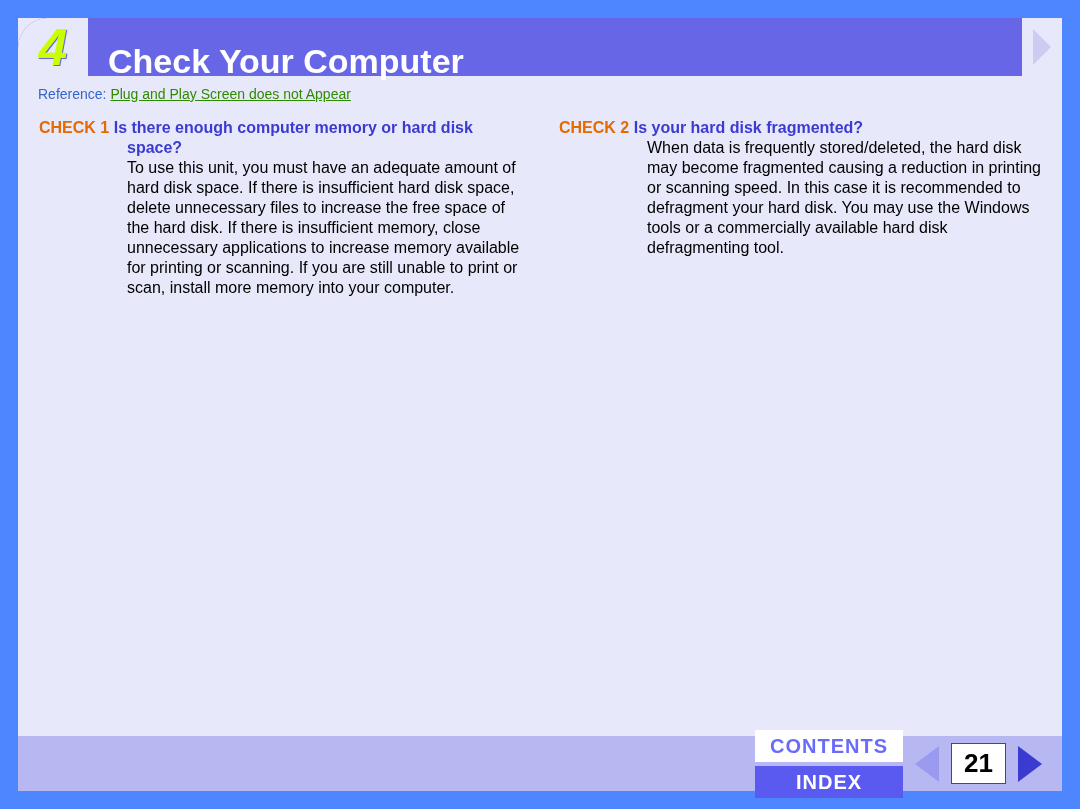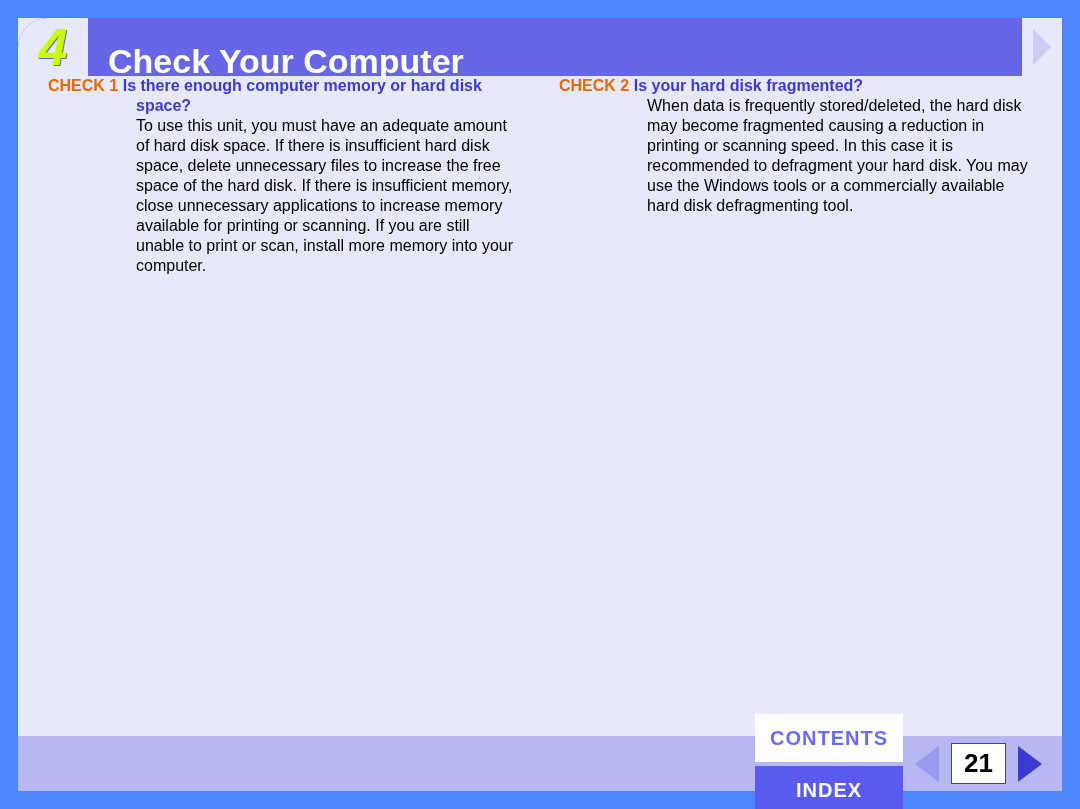--- a/index.html
+++ b/index.html
@@ -28,36 +28,36 @@
   .header-title { color: #fff; font-size: 34px; font-weight: bold; padding-left: 20px; flex:1;margin-top:28px; }
   .header-arrow-holder {
     width: 40px; height: 58px; background:#e8e8fb; display:flex;
     align-items:center; justify-content:center; flex:0 0 auto;
   }
 
   .ref-line { padding: 10px 0 16px 20px; font-size: 14px; }
   .ref-label { color: #3366cc; }
   .ref-link  { color: #2e8b00; text-decoration: underline; cursor: pointer; }
 
-  .columns { display:flex; gap: 38px; padding: 0 30px; }
+  .columns { display:flex; gap: 38px; padding: 0 21px; }
   .col { flex:1; font-size: 16px; line-height: 1.25; }
   .check-label { color: #e56a00; font-weight: bold; }
   .check-question { color: #3b3bd1; font-weight: bold; }
 
   .check-body { color:#000; padding-left: 88px; margin-top: 0; }
   .check-head-wrap { }
   .hang { padding-left: 88px; text-indent: -88px; }
 
   
   .footer { position:absolute; left:18px; right:18px; bottom:18px; height:55px;
             background:#b7b7f2; display:flex; justify-content:flex-end;
             align-items:center; gap:12px; padding:0 20px; }
   .footer-btns { display:flex; flex-direction:column; gap:4px; }
   .footer-btn { font-size:20px; font-weight:bold; text-align:center;
-                padding:12px 14px; letter-spacing:1px; cursor:pointer;
+                padding:4px 14px; letter-spacing:1px; cursor:pointer;
                 border:1px solid transparent; line-height:22px; }
   .footer-btn.contents { background:#fff; color:#6a6afd; }
   .footer-btn.index    { background:#5a5af0; color:#fff; }
   .nav-tri { width:0; height:0; border-top:18px solid transparent;
              border-bottom:18px solid transparent; cursor:pointer; }
   .nav-tri.left  { border-right:24px solid #9a9af0; }
   .nav-tri.right { border-left:24px solid #3b3bd1; }
   .page-num-box { background:#fff; color:#000; font-size:26px; font-weight:bold;
                   padding:4px 12px; border:1px solid #3b3bd1; }
 
@@ -72,20 +72,25 @@
   <div class="header-bar">
     <div class="header-num-circle">
       <span class="num">4</span>
     </div>
     <div class="header-title">Check Your Computer</div>
     <div class="header-arrow-holder">
       <div class="header-right-tri"></div>
     </div>
   </div>
 
+  <div class="ref-line">
+    <span class="ref-label">Reference:</span>
+    <span> </span>
+    <span class="ref-link">Plug and Play Screen does not Appear</span>
+  </div>
 
   <div class="columns">
     <div class="col">
       <div class="check-head-wrap hang">
         <span class="check-label">CHECK 1</span>
         <span> </span>
         <span class="check-question">Is there enough computer memory or hard disk space?</span>
       </div>
       <div class="check-body">To use this unit, you must have an adequate amount of hard disk space. If there is insufficient hard disk space, delete unnecessary files to increase the free space of the hard disk. If there is insufficient memory, close unnecessary applications to increase memory available for printing or scanning. If you are still unable to print or scan, install more memory into your computer.</div>
     </div>

